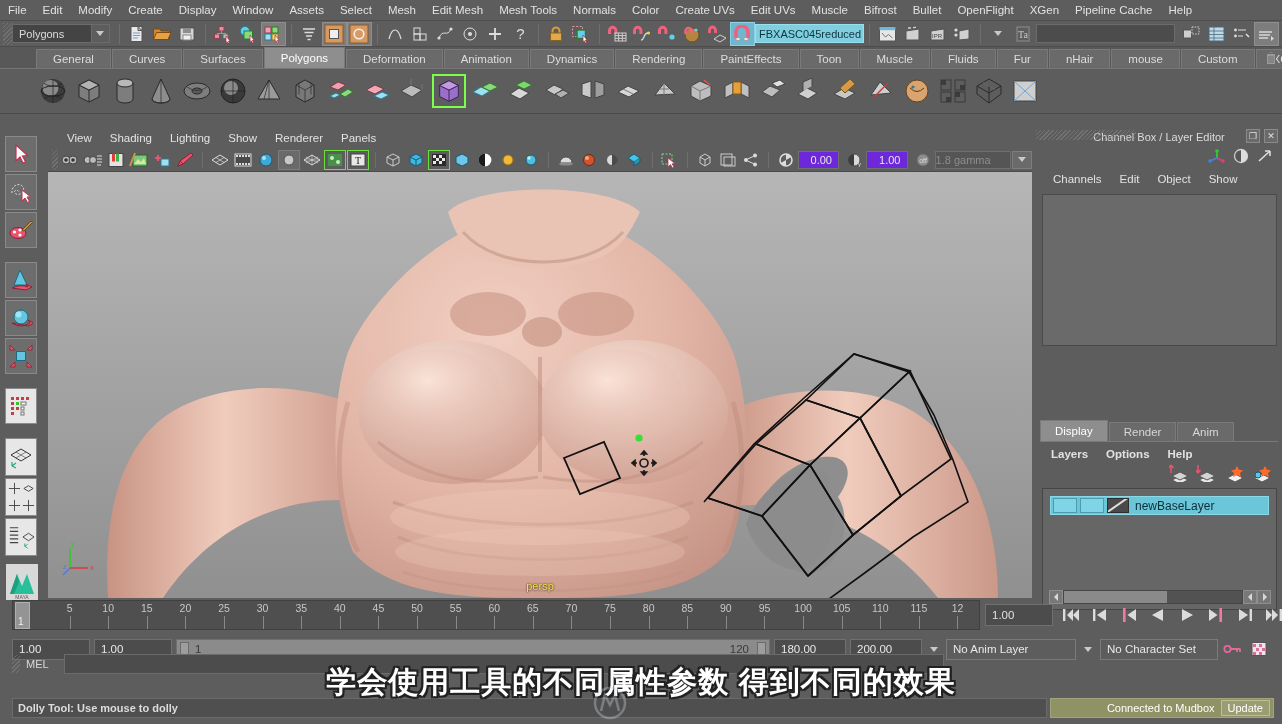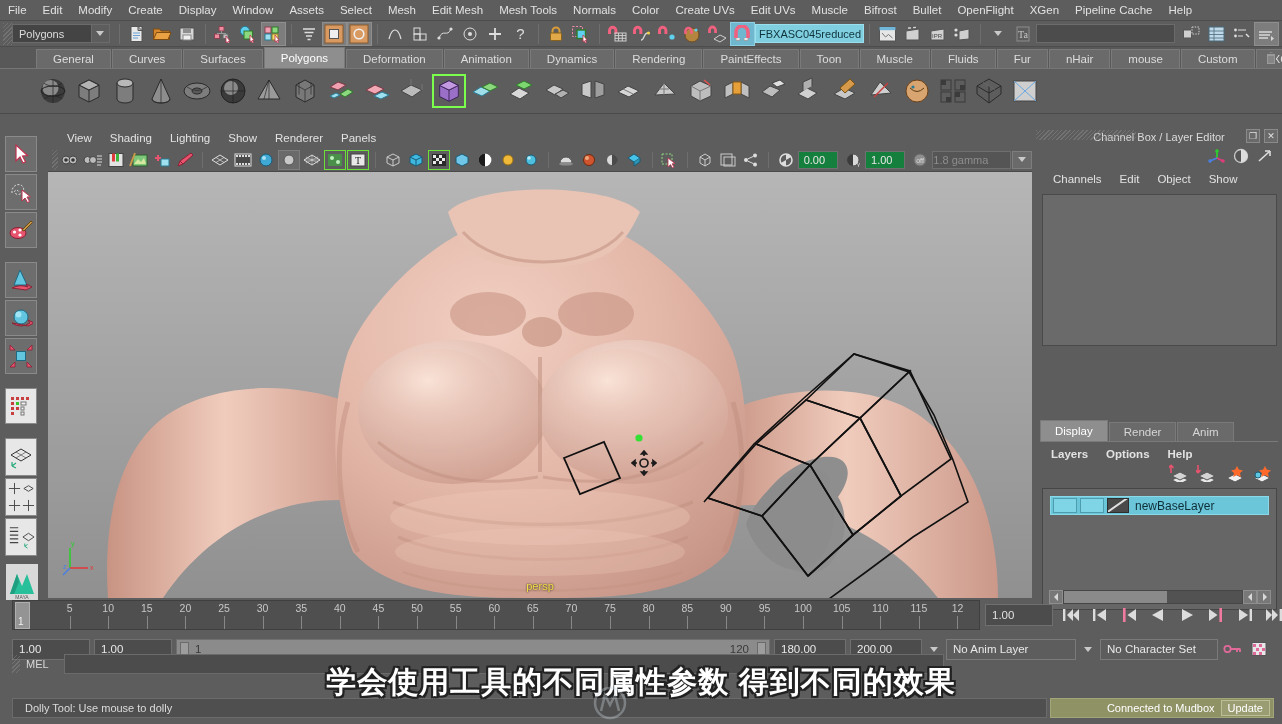--- a/index.html
+++ b/index.html
@@ -67,22 +67,22 @@
 
   
   #vpwrap { position: absolute; left: 48px; top: 128px; width: 984px; height: 470px; background: #5d5d5d; }
   #vpmenus { height: 20px; display: flex; align-items: center; padding-left: 10px; gap: 0; }
   #vpmenus .vm { padding: 0 9px; font-size: 11.5px; color: #e2e2e2; }
   #vptools { height: 24px; display: flex; align-items: center; padding-left: 4px; gap: 1px;
              border-bottom: 1px solid #4a4a4a; }
   .vicon { width: 22px; height: 20px; display: flex; align-items: center; justify-content: center; flex: none; }
   .vicon.box { border: 1px solid #7d7d7d; background: #6a6a6a; }
   .vicon.green { border: 1px solid #6ce03a; }
-  .numfield { height: 18px; width: 54px; background: #15803d; border: 1px solid #6f6f6f;
-              color: #e8e8e8; font-size: 11px; display: flex; align-items: center; padding-left: 5px; }
+  .numfield { height: 18px; width: 54px; background: #6d28d9; border: 1px solid #6f6f6f;
+              color: #e8e8e8; font-size: 11px; display: flex; align-items: center; padding-left: 12px; }
   .gammafield { height: 18px; width: 110px; background: #555; border: 1px solid #6f6f6f;
               color: #8d8d8d; font-size: 11px; display: flex; align-items: center; padding-left: 0; }
 
   #viewport { position: absolute; left: 0; top: 44px; width: 984px; height: 426px;
               background: linear-gradient(#a8a8a8, #8f8f8f); overflow: hidden; }
 
   #persp-label { position: absolute; left: 50%; transform: translateX(-50%); bottom: 6px;
                  color: #f5e04a; font-size: 11px; text-shadow: 0 0 2px #000; }
   #axis-gizmo { position: absolute; left: 14px; bottom: 22px; width: 40px; height: 40px; }
 
@@ -145,21 +145,21 @@
               padding: 0 3px; color: #3a3a3a; font-size: 11.5px; }
   .rhandle { width: 9px; height: 15px; background: #9d9d9d; border: 1px solid #6b6b6b; }
   .dropdownbtn { width: 16px; height: 20px; display: flex; align-items: center; justify-content: center; }
 
   
   #melrow { position: absolute; left: 12px; top: 653px; width: 1258px; height: 22px; display: flex; align-items: center; }
   #melrow .mellabel { width: 44px; font-size: 11px; color: #d8d8d8; padding-left: 6px; }
   #melinput { width: 880px; height: 20px; background: #4c4c4c; border: 1px solid #6b6b6b; }
   #helpline { position: absolute; left: 12px; top: 698px; width: 1035px; height: 20px;
               background: #4f4f4f; border: 1px solid #6b6b6b; display: flex; align-items: center;
-              padding-left: 12px; font-size: 11px; color: #dcdcdc; }
+              padding-left: 5px; font-size: 11px; color: #dcdcdc; font-weight: bold; }
   #mudbox { position: absolute; left: 1050px; top: 698px; width: 224px; height: 20px;
             background: #8f9264; border: 1px solid #a2a57a; display: flex; align-items: center;
             justify-content: flex-end; padding-right: 3px; gap: 6px; font-size: 11px; color: #fff; }
   #mudbox .updbtn { background: #9a9d72; border: 1px solid #bcbf95; padding: 1px 6px; color: #fff; }
 
   
   #subtitle { position: absolute; left: 0; top: 662px; width: 1282px; text-align: center;
               font-size: 30px; color: #fff; font-weight: bold; letter-spacing: 1px;
               text-shadow: -2px -2px 0 #222, 2px -2px 0 #222, -2px 2px 0 #222, 2px 2px 0 #222,
                             0 2px 0 #222, 0 -2px 0 #222, 2px 0 0 #222, -2px 0 0 #222; }

